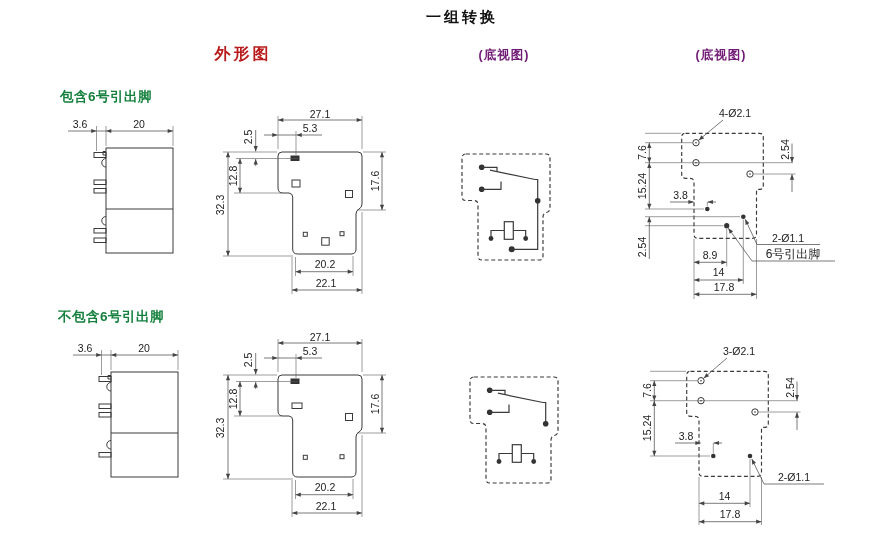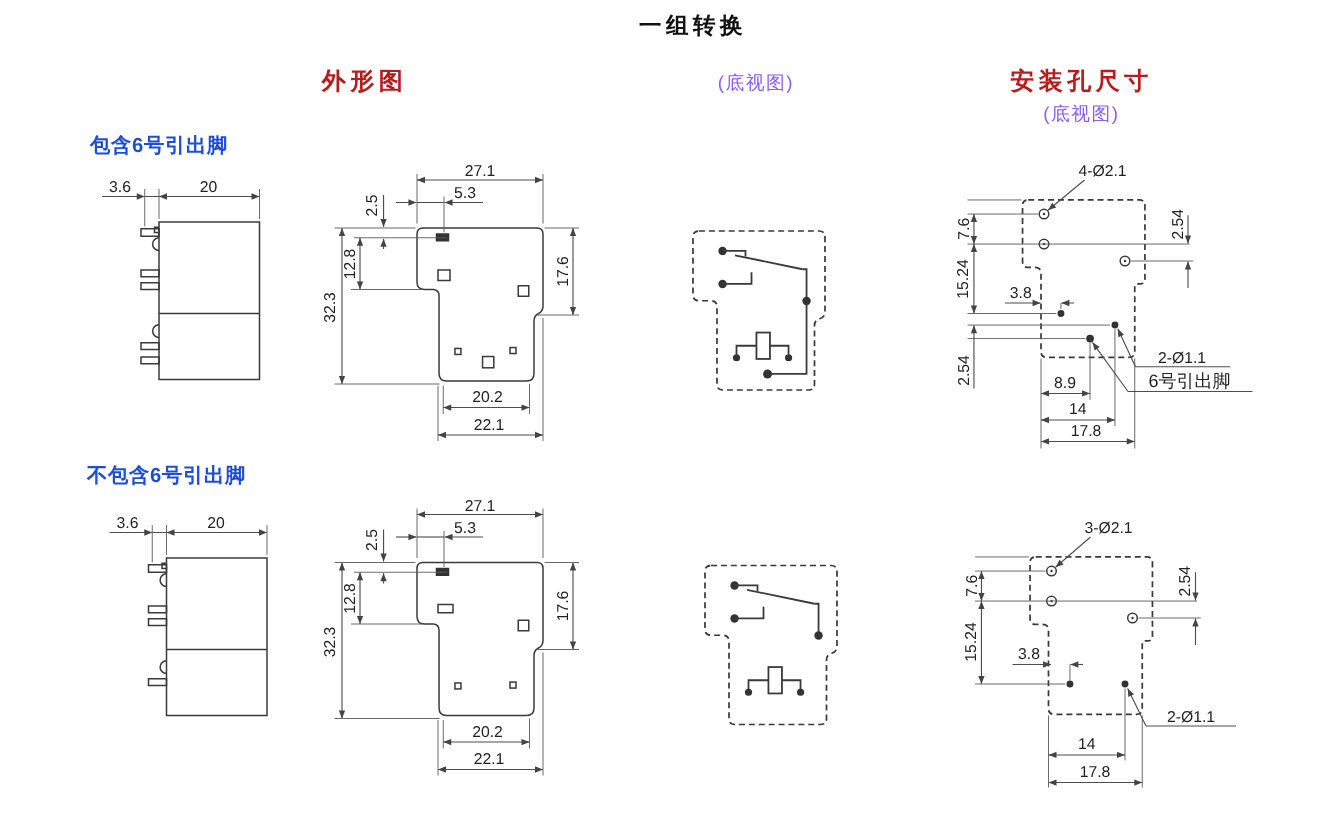--- a/index.html
+++ b/index.html
@@ -1,22 +1,22 @@
 <!DOCTYPE html>
 <html><head>
 <meta charset="utf-8">
 <style>
   html,body{margin:0;padding:0;background:#fff}
   .stage{position:relative;width:887px;height:552px;background:#ffffff;
          font-family:"Liberation Sans",sans-serif;color:#222;overflow:hidden}
   .abs{position:absolute}
   .title{font-weight:600;font-size:15px;letter-spacing:3px;color:#111;text-align:center}
   .hdr{font-weight:bold;font-size:16px;letter-spacing:3px;color:#b91c1c;text-align:center}
-  .sub{font-size:12.5px;letter-spacing:1px;color:#8b5cf6;text-align:center;margin-top:3px;font-weight:normal}
-  .rowlab{font-weight:bold;font-size:13.5px;letter-spacing:.5px;color:#1d4ed8}
+  .sub{font-size:12.5px;letter-spacing:1px;color:#701a75;text-align:center;margin-top:3px;font-weight:bold}
+  .rowlab{font-weight:bold;font-size:13.5px;letter-spacing:.5px;color:#15803d}
   svg{display:block}
   svg text{font-family:"Liberation Sans",sans-serif;font-size:10.5px;fill:#222}
   svg text.cn{font-size:12px}
   .o  {stroke:#3a3a3a;stroke-width:1;fill:none}
   .dsh{stroke:#3a3a3a;stroke-width:1.15;fill:none;stroke-dasharray:4 2.6}
   .w  {stroke:#3a3a3a;stroke-width:1.2;fill:none}
   .dm {stroke:#4d4d4d;stroke-width:.75;fill:none}
   .xt {stroke:#5a5a5a;stroke-width:.6;fill:none}
   .fp {fill:#333;stroke:none}
   .hp {fill:#fff;stroke:#3a3a3a;stroke-width:1}
@@ -26,21 +26,20 @@
 
 <div class="stage">
 
   <div class="abs title" style="left:382px;top:8px;width:160px">一组转换</div>
 
   <div class="abs hdr" style="left:183px;top:44px;width:120px">外形图</div>
   <div class="abs" style="left:444px;top:44px;width:120px">
     <div class="sub">(底视图)</div>
   </div>
   <div class="abs" style="left:656px;top:44px;width:130px">
-    <div class="hdr">安装孔尺寸</div>
     <div class="sub">(底视图)</div>
   </div>
 
   <div class="abs rowlab" style="left:60px;top:88px">包含6号引出脚</div>
   <div class="abs rowlab" style="left:58px;top:308px">不包含6号引出脚</div>
 
   <svg class="abs" style="left:60px;top:115px" width="125" height="150" viewBox="0 0 125 150">
     <defs>
       <marker id="arr" viewBox="0 0 8 8" refX="7.6" refY="4" markerWidth="8" markerHeight="8" orient="auto-start-reverse" markerUnits="strokeWidth">
         <path d="M0.5 1.2 L7.6 4 L0.5 6.8 Z" fill="#444"></path>

